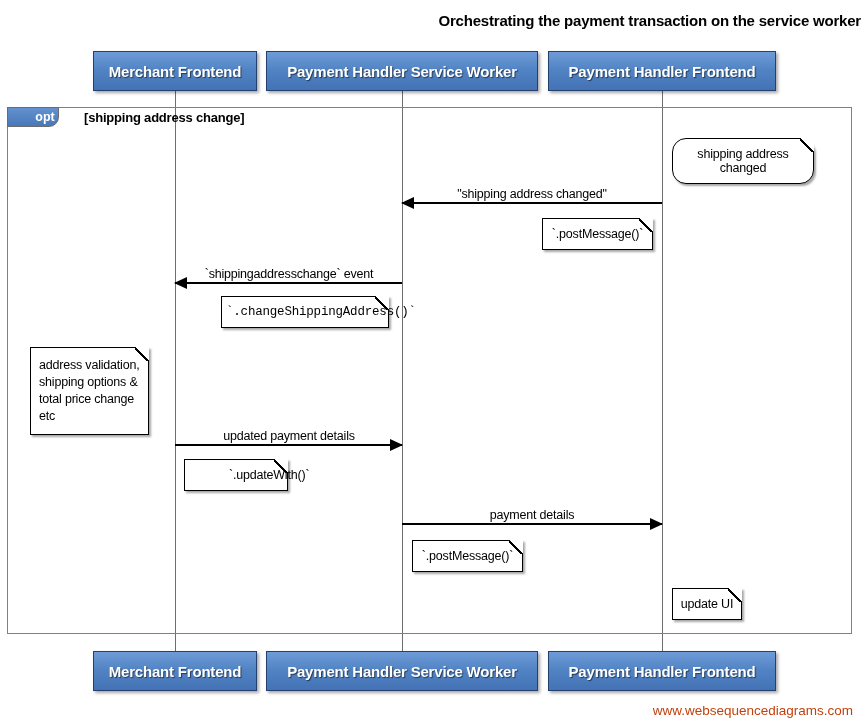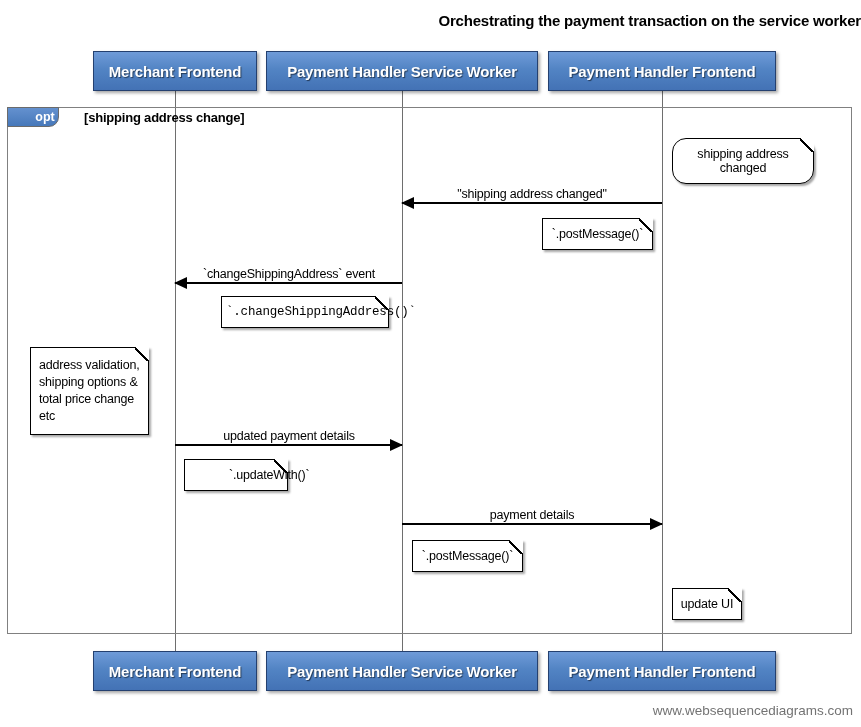--- a/index.html
+++ b/index.html
@@ -51,21 +51,21 @@
   .arrow .head {
     position:absolute; top:-5px; width:0; height:0;
     border-top:6px solid transparent; border-bottom:6px solid transparent;
   }
   .arrow.dir-left .head  { left:-1px;  border-right:13px solid #000; }
   .arrow.dir-right .head { right:-1px; border-left:13px solid #000; }
   .msg-label {
     position:absolute; transform:translateX(-50%); white-space:nowrap;
     font-size:12.5px; letter-spacing:-0.2px;
   }
-  .watermark { position:absolute; top:703px; right:8px; font-size:13.5px; color:#737373; }
+  .watermark { position:absolute; top:703px; right:8px; font-size:13.5px; color:#c2410c; }
 </style>
 </head>
 <body>
 
 <div class="diagram">
 
   <div class="title">Orchestrating the payment transaction on the service worker</div>
 
   <div class="lifeline" style="left:175px;"></div>
   <div class="lifeline" style="left:402px;"></div>
@@ -95,21 +95,21 @@
 total price change etc</div>
   <div class="note" style="left:184px; top:459px; width:104px;padding-left:44px;">`.updateWith()`</div>
   <div class="note" style="left:412px; top:540px; width:111px;">`.postMessage()`</div>
   <div class="note" style="left:672px; top:588px; width:70px;">update UI</div>
 
   <div class="msg-label" style="left:532px; top:187px;">"shipping address changed"</div>
   <div class="arrow dir-left" style="left:402px; top:202px; width:260px;">
     <span class="head"></span>
   </div>
 
-  <div class="msg-label" style="left:289px; top:267px;">`changeShippingAddress` event</div>
+  <div class="msg-label" style="left:289px; top:267px;">`shippingaddresschange` event</div>
   <div class="arrow dir-left" style="left:175px; top:282px; width:227px;">
     <span class="head"></span>
   </div>
 
   <div class="msg-label" style="left:289px; top:429px;">updated payment details</div>
   <div class="arrow dir-right" style="left:175px; top:444px; width:227px;">
     <span class="head"></span>
   </div>
 
   <div class="msg-label" style="left:532px; top:508px;">payment details</div>

